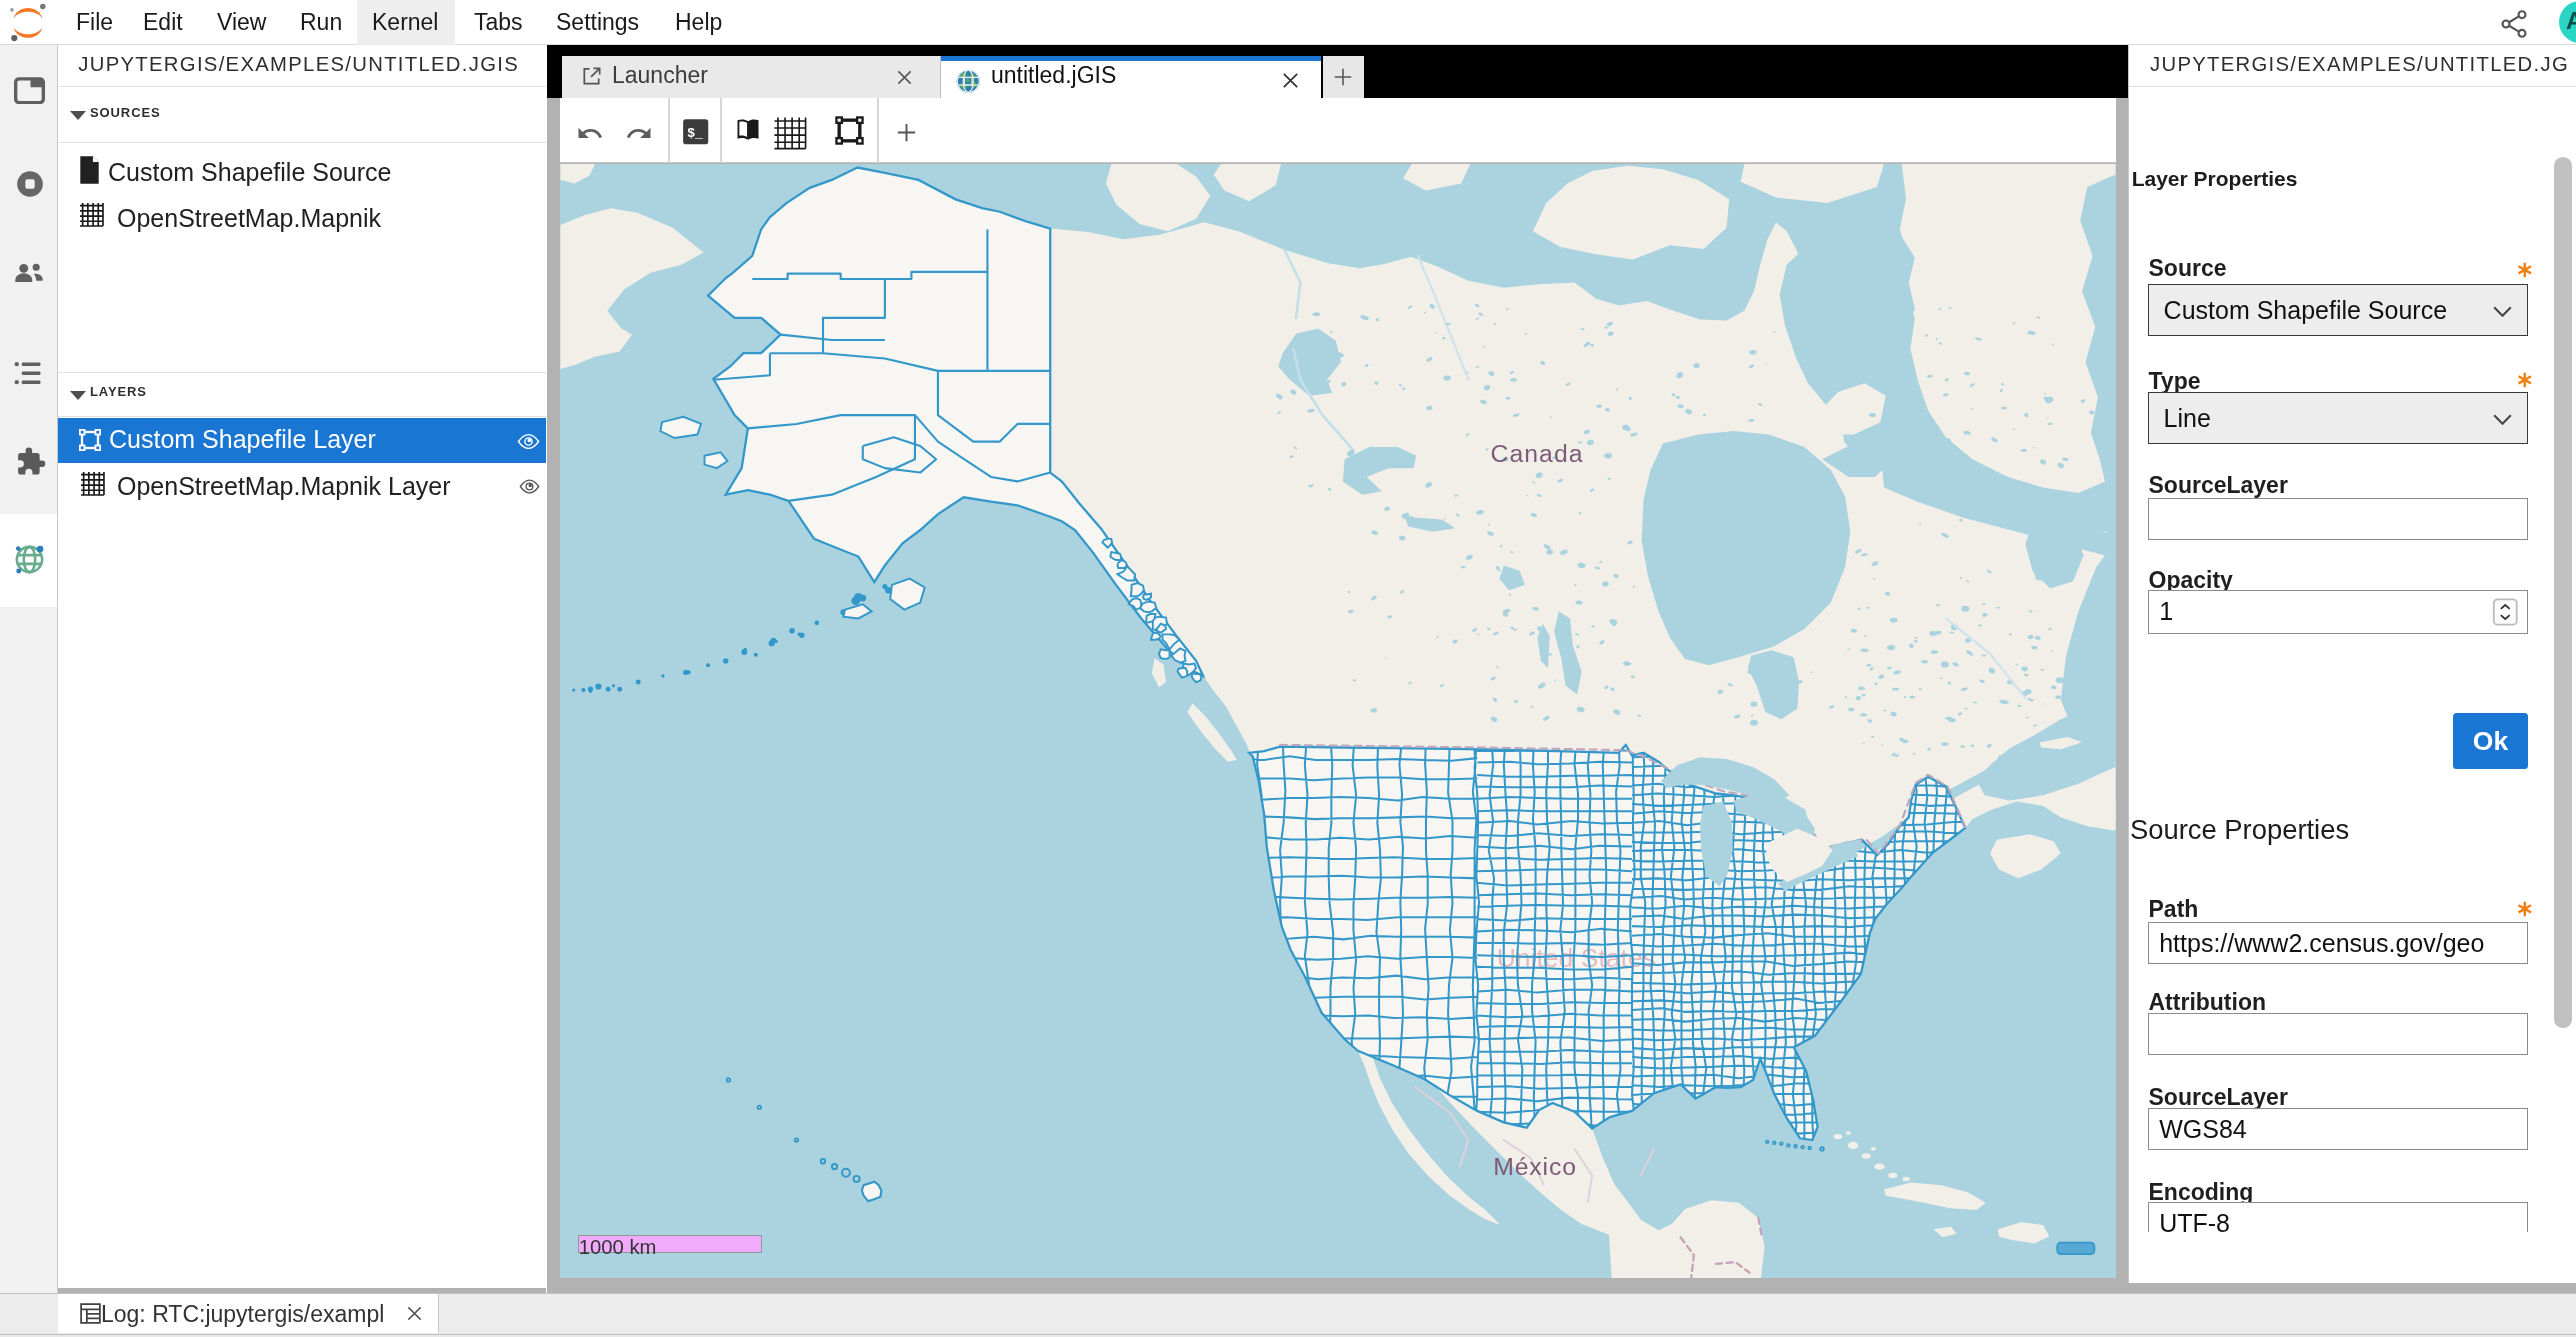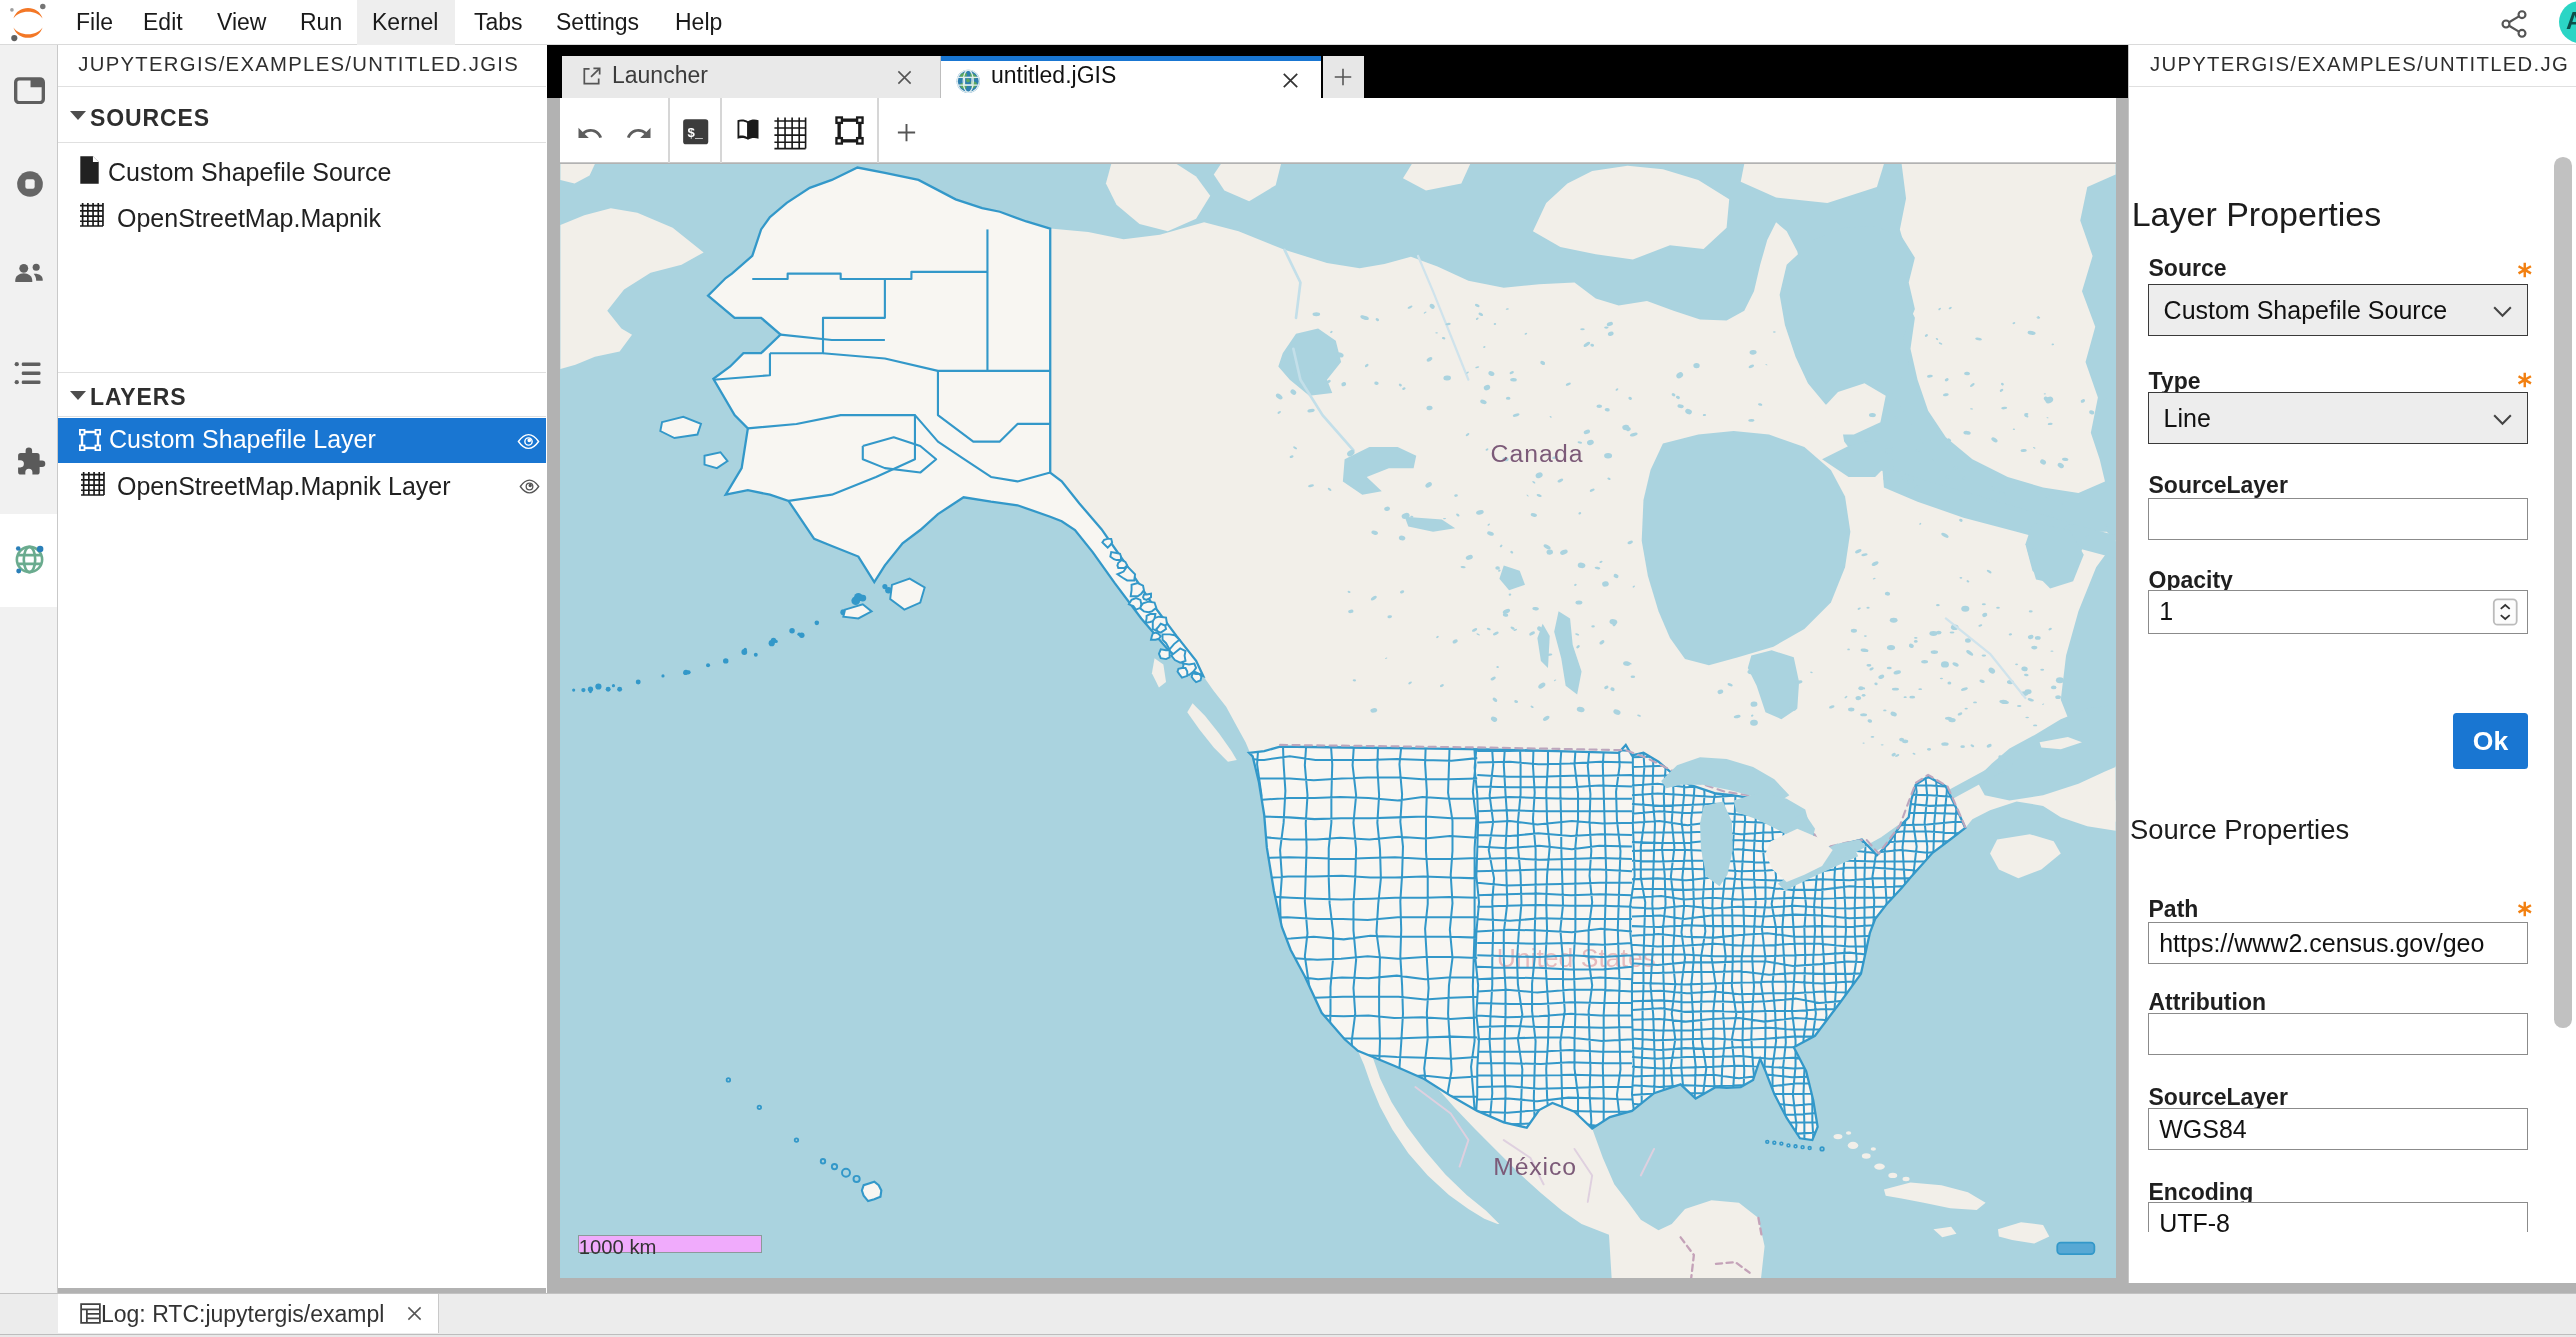--- a/index.html
+++ b/index.html
@@ -6,21 +6,21 @@
 #root{position:absolute;left:0;top:0;width:2576px;height:1337px}
 
 #menubar{position:absolute;left:0;top:0;width:2576px;height:45px;background:#fff;border-bottom:0.9px solid #dadada}
 .mitem{position:absolute;top:0;height:45px;line-height:45px;font-size:23px;color:#1a1a1a}
 
 #strip{position:absolute;left:0;top:45px;width:58px;height:1248px;background:#f1f1f1;border-right:1.8px solid #c9c9c9}
 #strip .sel{position:absolute;left:0;top:469px;width:57px;height:93px;background:#fff}
 
 #lpanel{position:absolute;left:58px;top:45px;width:488px;height:1242px;background:#fff}
 .phead{font-weight:normal;font-size:20.3px;letter-spacing:1.3px;color:#2e2e2e;white-space:nowrap}
-.shead{font-weight:bold;font-size:23px;letter-spacing:0.9px;color:#2e2e2e}
+.shead{font-weight:bold;font-size:13px;letter-spacing:0.9px;color:#2e2e2e}
 .caret{display:inline-block;width:0;height:0;border-left:8px solid transparent;border-right:8px solid transparent;border-top:9.7px solid #4d4d4d;vertical-align:middle}
 .item{position:absolute;font-size:25px;color:#212121;white-space:nowrap}
 
 #gutter{position:absolute;left:547px;top:45px;width:1581px;height:1248px;background:#b2b2b2}
 #tabrow{position:absolute;left:547px;top:45px;width:1581px;height:53px;background:#000000}
 .tab{position:absolute;top:10.6px;height:42px;font-size:23px;color:#3c3c3c}
 #toolbar{position:absolute;left:560px;top:98px;width:1556px;height:65px;background:#fff;border-bottom:0.9px solid #c8c8c8}
 #mapbox{position:absolute;left:560px;top:164px;width:1556px;height:1114px;background:#aad3df;overflow:hidden}
 
 #rpanel{position:absolute;left:2128px;top:45px;width:448px;height:1238px;background:#fff;border-left:1.8px solid #c6c6c6}
@@ -772,21 +772,21 @@
 <text x="1688" y="1329" font-size="28" letter-spacing="1" fill="#7c5a78" font-family="Liberation Sans,sans-serif">México</text>
 </svg>
 <div class="abs" style="left:17.7px;top:1071px;width:184px;height:18px;background:#f0abfc;border:1.8px solid #8c9a9a;font-size:20.3px;color:#333;text-align:left;line-height:22px">1000 km</div>
 </div>
 
 <div id="rpanel">
  <div class="abs" style="left:0;top:0;width:447px;height:42px;border-bottom:1.8px solid #e0e0e0;overflow:hidden">
    <span class="phead abs" style="left:21px;top:8px">JUPYTERGIS/EXAMPLES/UNTITLED.JG</span>
  </div>
  <div class="abs" style="left:0;top:98px;width:424px;height:1089px;overflow:hidden">
-   <span class="abs" style="left:2.7px;top:52px;font-size:34px;font-weight:normal;color:#1c1c1c">Layer Properties</span>
+   <span class="abs" style="left:2.7px;top:24px;font-size:21px;font-weight:bold;color:#1c1c1c">Layer Properties</span>
    <span class="rlabel abs" style="left:19.5px;top:112px">Source</span>
    <svg class="ast" style="top:118px" viewBox="0 0 24 24">
           <path fill="#f28011" d="M10.5 2h3v6.2l5.4-3.1 1.5 2.6-5.4 3.1 5.4 3.1-1.5 2.6-5.4-3.1V20h-3v-6.6l-5.4 3.1-1.5-2.6 5.4-3.1-5.4-3.1 1.5-2.6 5.4 3.1z"></path>
         </svg>
    <div class="rselect" style="top:141px">Custom Shapefile Source
      <svg class="abs" style="left:341px;top:14px" width="25" height="25" viewBox="0 0 24 24" fill="none" stroke="#444" stroke-width="2">
             <path d="M4 8 L12 16 L20 8"></path>
           </svg>
    </div>
    <span class="rlabel abs" style="left:19.5px;top:225px">Type</span>

